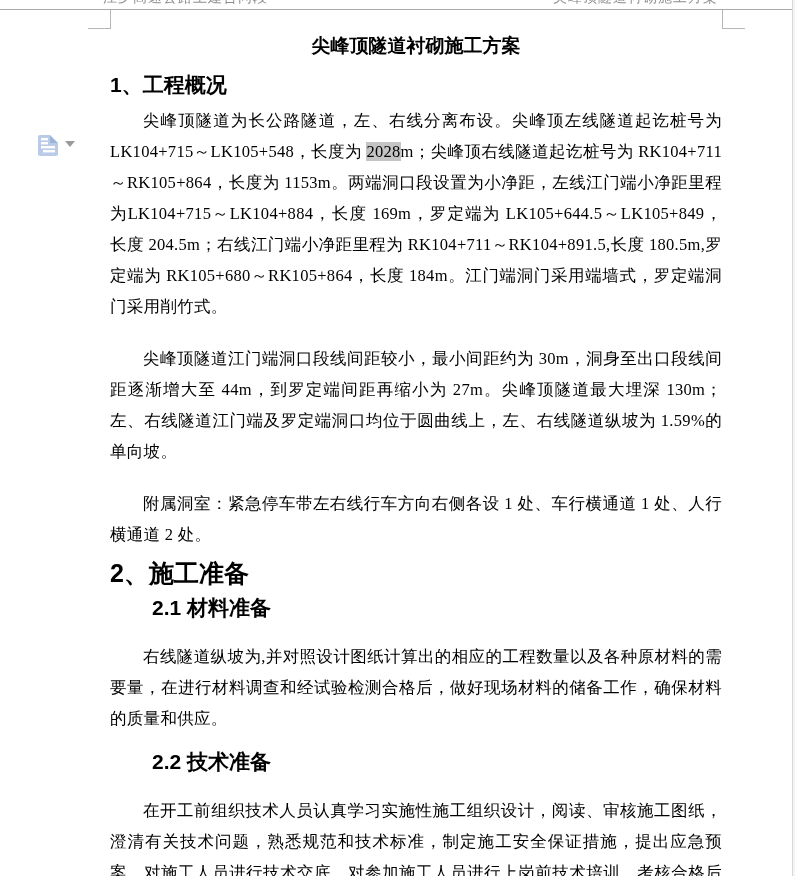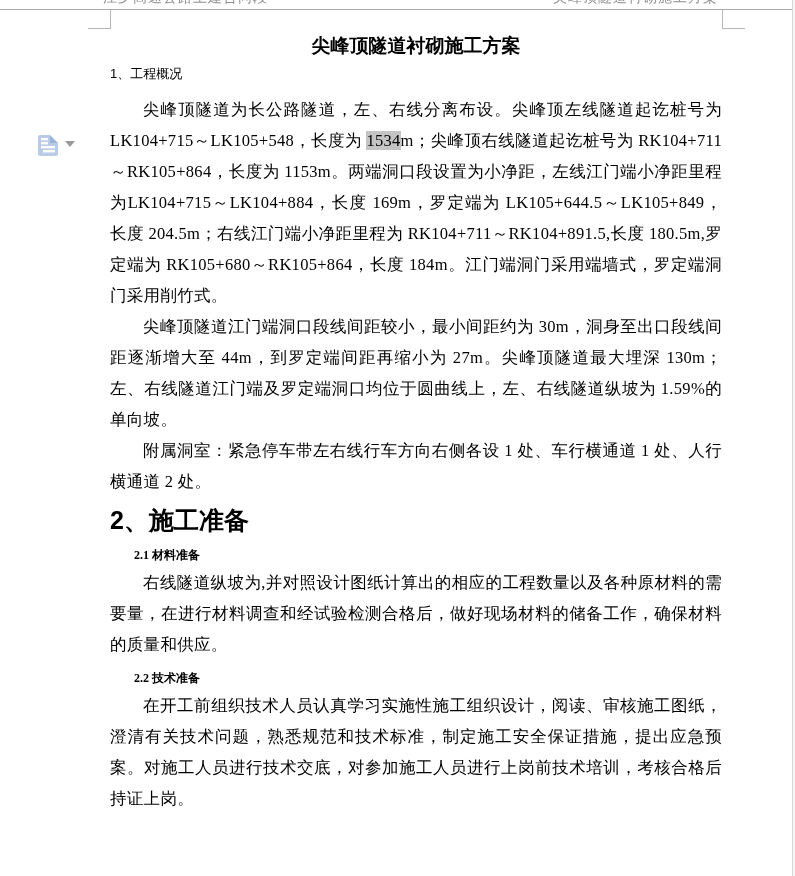--- a/index.html
+++ b/index.html
@@ -37,34 +37,34 @@
 
   
   .content { position:absolute; left:110px; top:32px; width:612px; }
 
   .doc-title {
     font-family:"Liberation Sans","DejaVu Sans",sans-serif;
     font-size:19px; font-weight:bold; line-height:28px; text-align:center;
   }
   .h1 {
     font-family:"Liberation Sans","DejaVu Sans",sans-serif;
-    font-size:13px; font-weight:normal; line-height:26px; margin-top:1px;
+    font-size:21px; font-weight:bold; line-height:26px; margin-top:12px;
   }
   .h2 {
     font-family:"Liberation Sans","DejaVu Sans",sans-serif;
     font-size:25px; font-weight:bold; line-height:26px; margin:10px 0;
   }
   .h3 {
-    font-family:Liberation Serif, serif;
-    font-size:12px; font-weight:bold; line-height:24px; text-indent:2em;
+    font-family:Liberation Sans, sans-serif;
+    font-size:21px; font-weight:bold; line-height:24px; text-indent:2em;
   }
-  .h3.mt { margin-top:6px; }
+  .h3.mt { margin-top:16px; }
   .para {
     font-size:16.5px; line-height:31px; text-indent:2em;
-    text-align:justify; letter-spacing:0.3px;
+    text-align:justify; letter-spacing:0.3px;margin-top:21px;
   }
   .para.first { margin-top:7px; }
   .hl { background:#c4c4c4; }
 </style>
 </head>
 <body>
 
 <div class="header-strip">
   <span class="hdr-left">江罗高速公路土建合同段</span>
   <span class="hdr-right">尖峰顶隧道衬砌施工方案</span>
@@ -90,21 +90,21 @@
   </svg>
   <span class="dd-arrow"></span>
 </div>
 
 <div class="content">
 
   <div class="doc-title">尖峰顶隧道衬砌施工方案</div>
 
   <div class="h1">1、工程概况</div>
 
-  <p class="para first"><span>尖峰顶隧道为长公路隧道，左、右线分离布设。尖峰顶左线隧道起讫桩号为LK104+715～LK105+548，长度为 </span><span class="hl">1534</span><span>m；尖峰顶右线隧道起讫桩号为 RK104+711～RK105+864，长度为 1153m。两端洞口段设置为小净距，左线江门端小净距里程为LK104+715～LK104+884，长度 169m，罗定端为 LK105+644.5～LK105+849，长度 204.5m；右线江门端小净距里程为 RK104+711～RK104+891.5,长度 180.5m,罗定端为 RK105+680～RK105+864，长度 184m。江门端洞门采用端墙式，罗定端洞门采用削竹式。</span></p>
+  <p class="para first"><span>尖峰顶隧道为长公路隧道，左、右线分离布设。尖峰顶左线隧道起讫桩号为LK104+715～LK105+548，长度为 </span><span class="hl">2028</span><span>m；尖峰顶右线隧道起讫桩号为 RK104+711～RK105+864，长度为 1153m。两端洞口段设置为小净距，左线江门端小净距里程为LK104+715～LK104+884，长度 169m，罗定端为 LK105+644.5～LK105+849，长度 204.5m；右线江门端小净距里程为 RK104+711～RK104+891.5,长度 180.5m,罗定端为 RK105+680～RK105+864，长度 184m。江门端洞门采用端墙式，罗定端洞门采用削竹式。</span></p>
 
   <p class="para">尖峰顶隧道江门端洞口段线间距较小，最小间距约为 30m，洞身至出口段线间距逐渐增大至 44m，到罗定端间距再缩小为 27m。尖峰顶隧道最大埋深 130m；左、右线隧道江门端及罗定端洞口均位于圆曲线上，左、右线隧道纵坡为 1.59%的单向坡。</p>
 
   <p class="para">附属洞室：紧急停车带左右线行车方向右侧各设 1 处、车行横通道 1 处、人行横通道 2 处。</p>
 
 
   <div class="h2">2、施工准备</div>
 
   <div class="h3">2.1 材料准备</div>
 

